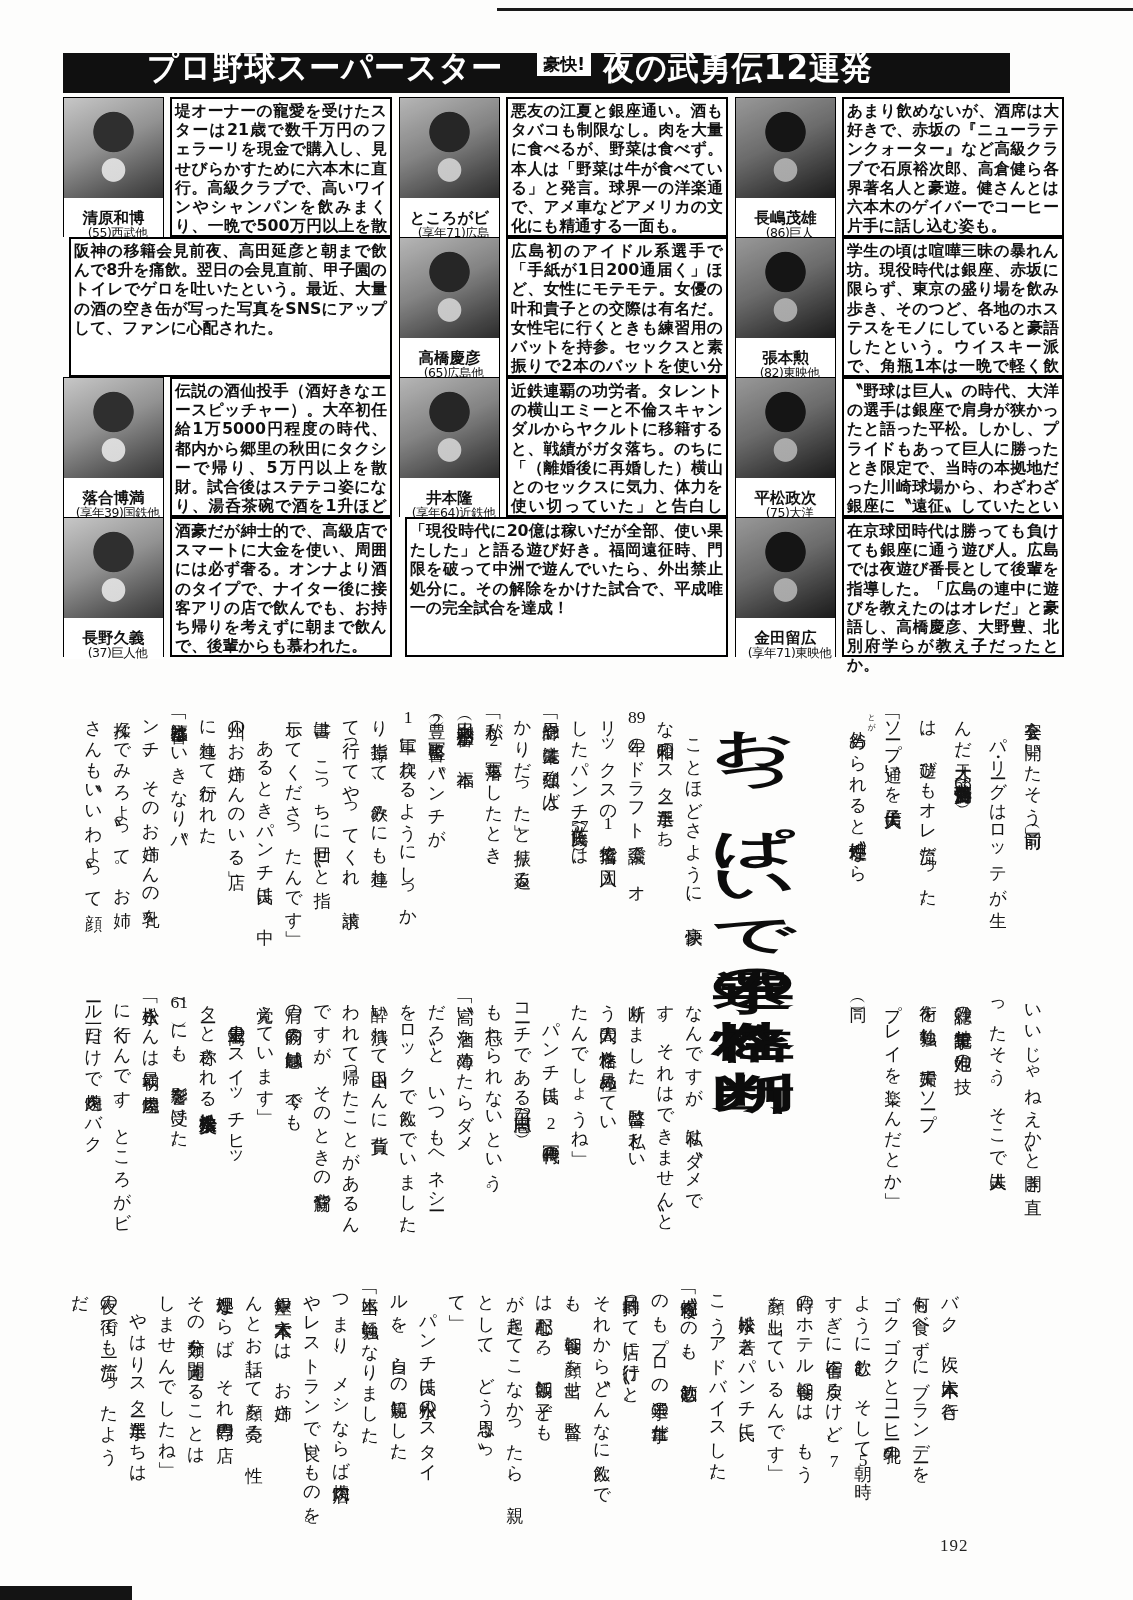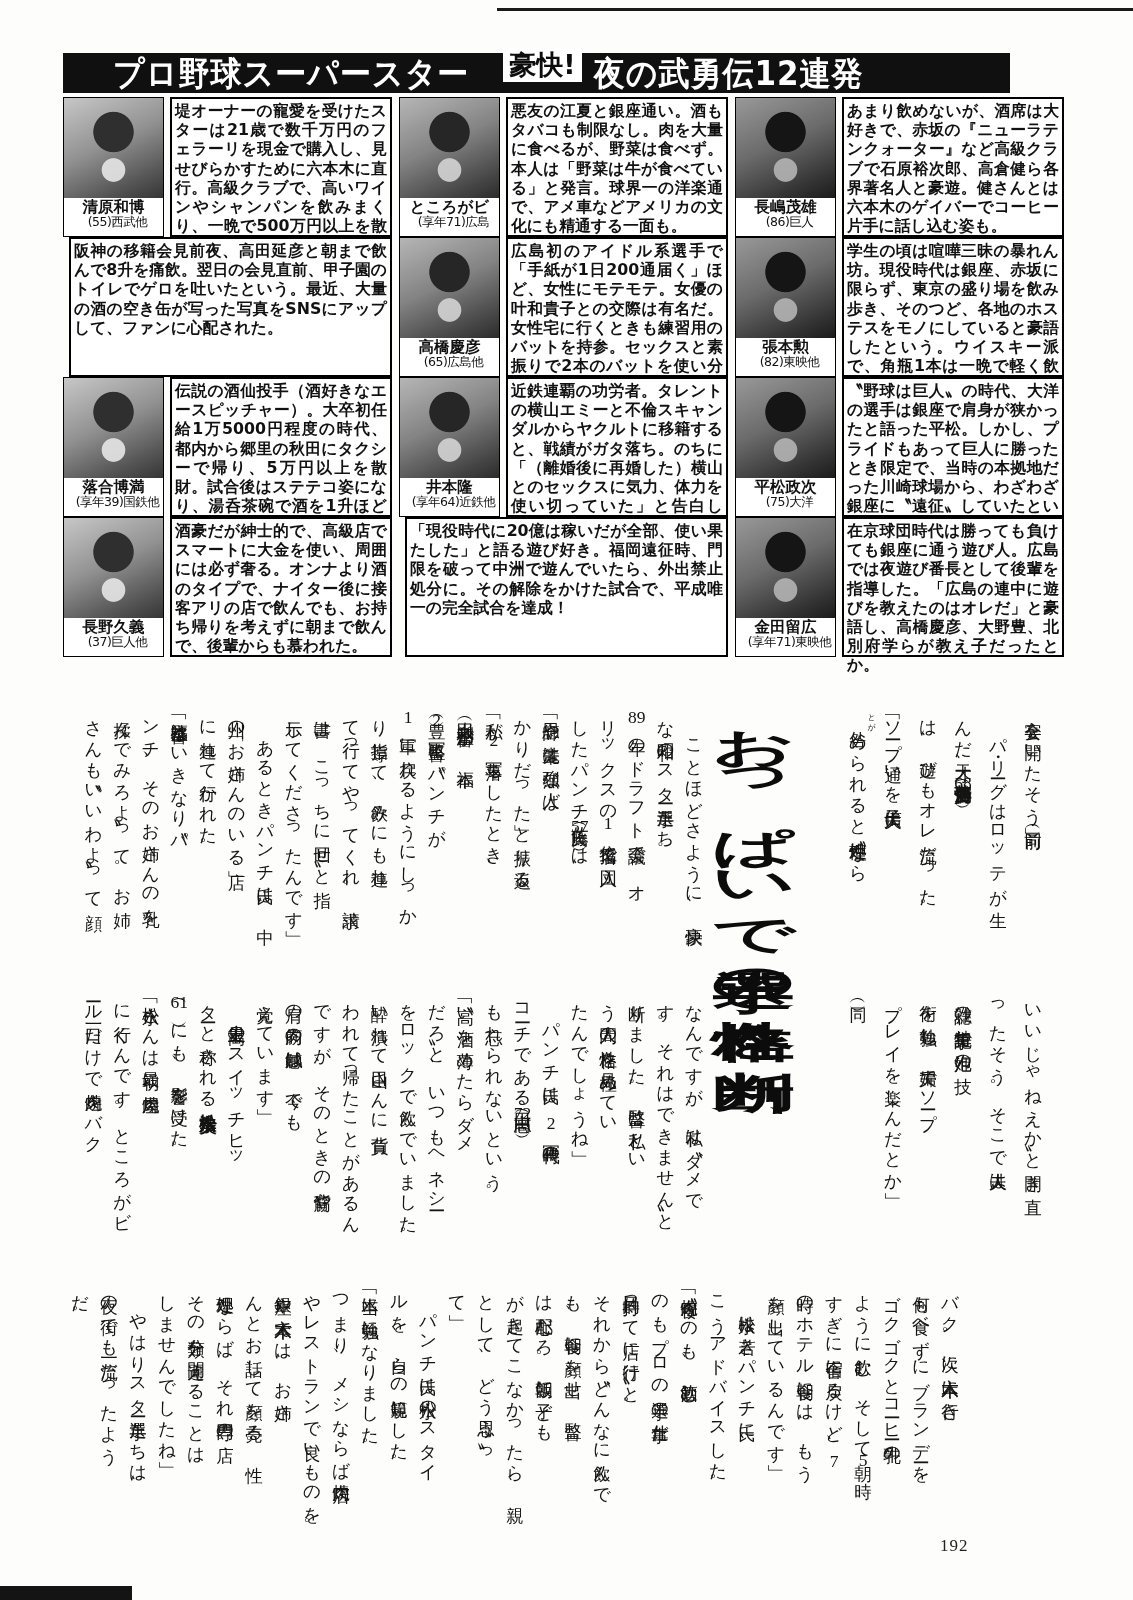--- a/index.html
+++ b/index.html
@@ -3,37 +3,37 @@
 <meta charset="utf-8">
 <style>
   html,body{margin:0;padding:0;background:#e9e9e9;}
   #page{position:relative;width:1133px;height:1600px;background:#fdfdfc;overflow:hidden;
         font-family:"DejaVu Sans",sans-serif;color:#111;}
   
   .top-rule{position:absolute;left:497px;top:8px;width:636px;height:3px;background:#1a1a1a;}
   .corner-mark{position:absolute;left:0;top:1586px;width:132px;height:14px;background:#141414;}
   
   .banner{position:absolute;left:63px;top:53px;width:947px;height:40px;background:#101010;
-          display:flex;align-items:center;padding-left:50px;box-sizing:border-box;}
+          display:flex;padding-left:84px;box-sizing:border-box;}
   .banner .t{color:#fff;font-weight:bold;font-size:31px;letter-spacing:1px;line-height:1;
              transform:scaleY(1.08);white-space:nowrap;}
-  .banner .badge{background:#fff;color:#0d0d0d;font-weight:bold;font-size:27px;line-height:1;
+  .banner .badge{background:#fff;color:#0d0d0d;font-weight:bold;font-size:17px;line-height:1;
              padding:3px 6px 4px;margin:0 12px 17px 34px;letter-spacing:0;white-space:nowrap;}
   
   #grid{position:absolute;left:63px;top:97px;width:1008px;display:flex;flex-wrap:wrap;}
   .cell{width:336px;height:140px;display:flex;box-sizing:border-box;padding-right:7px;}
   .photo-unit{width:101px;flex:0 0 101px;border:1.5px solid #000;box-sizing:border-box;background:#fff;}
   .photo{width:100%;height:100px;
      background:
        radial-gradient(circle at 50% 72%, rgba(230,230,230,.9) 0 13%, rgba(0,0,0,0) 14%),
        radial-gradient(circle at 50% 34%, #2f2f2f 0 24%, rgba(0,0,0,0) 25%),
        linear-gradient(155deg,#c7c7c7,#929292 45%,#555 80%,#353535);}
   .cell:nth-child(3n+2) .photo{filter:brightness(.9) contrast(1.05);}
   .cell:nth-child(3n) .photo{filter:brightness(.75) contrast(1.15);}
-  .caption{text-align:center;line-height:1.05;padding-top:1px;background:#fff;}
+  .caption{text-align:center;line-height:1.05;padding-top:12px;background:#fff;}
   .caption .nm{font-weight:bold;font-size:15.5px;white-space:nowrap;}
   .caption .tm{font-size:12.5px;letter-spacing:-.5px;white-space:nowrap;margin-left:8px;}
   .storybox{flex:1;margin-left:6px;border:2px solid #000;box-sizing:border-box;background:#fff;
             padding:2px 3px;}
   .story{font-weight:bold;font-size:15.8px;line-height:19.2px;letter-spacing:0;
          font-family:"DejaVu Sans",sans-serif;text-align:justify;}
   
   .vband{position:absolute;writing-mode:vertical-rl;text-orientation:mixed;
          font-family:"Liberation Serif","DejaVu Serif",serif;font-size:17.5px;
          letter-spacing:1.1px;color:#141414;}

